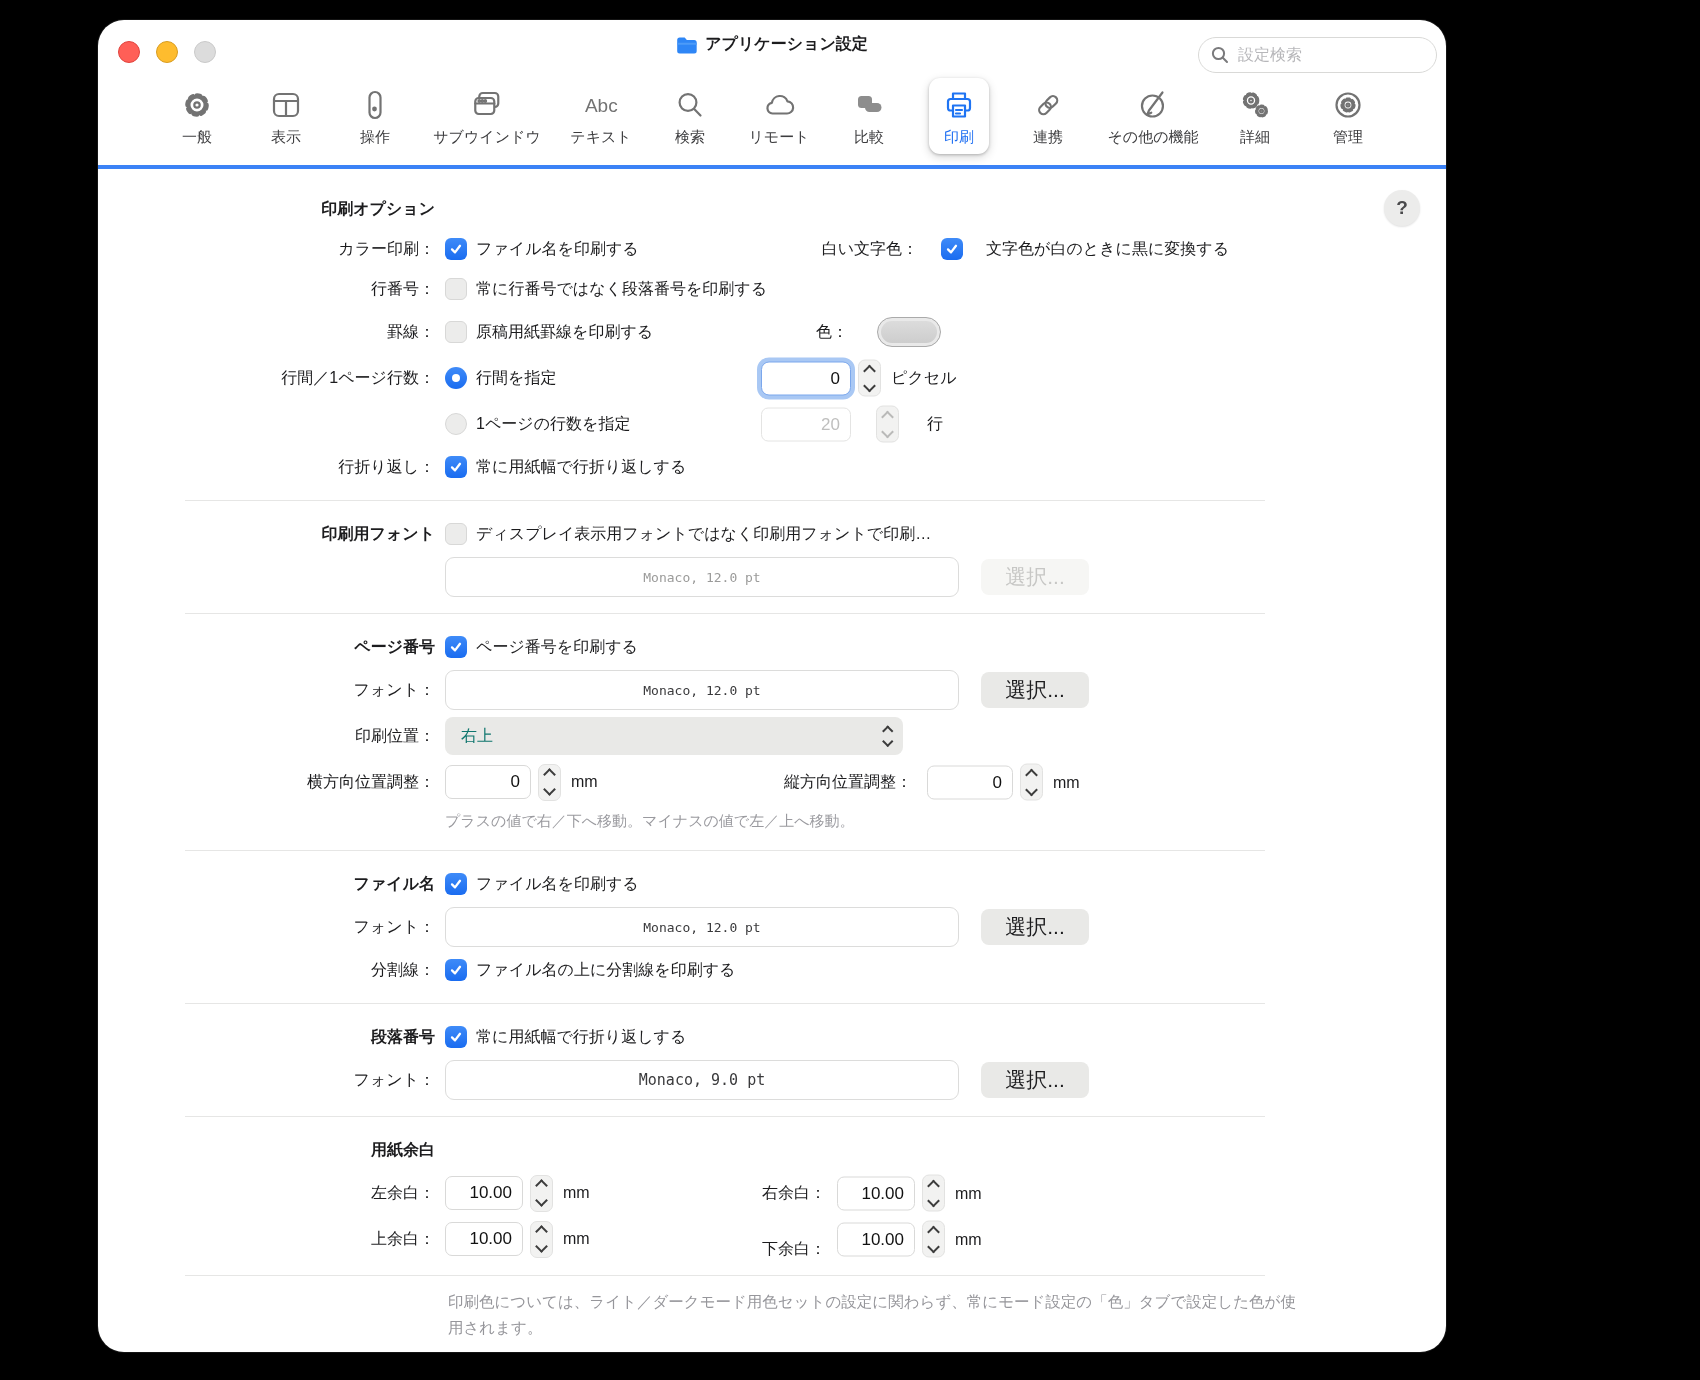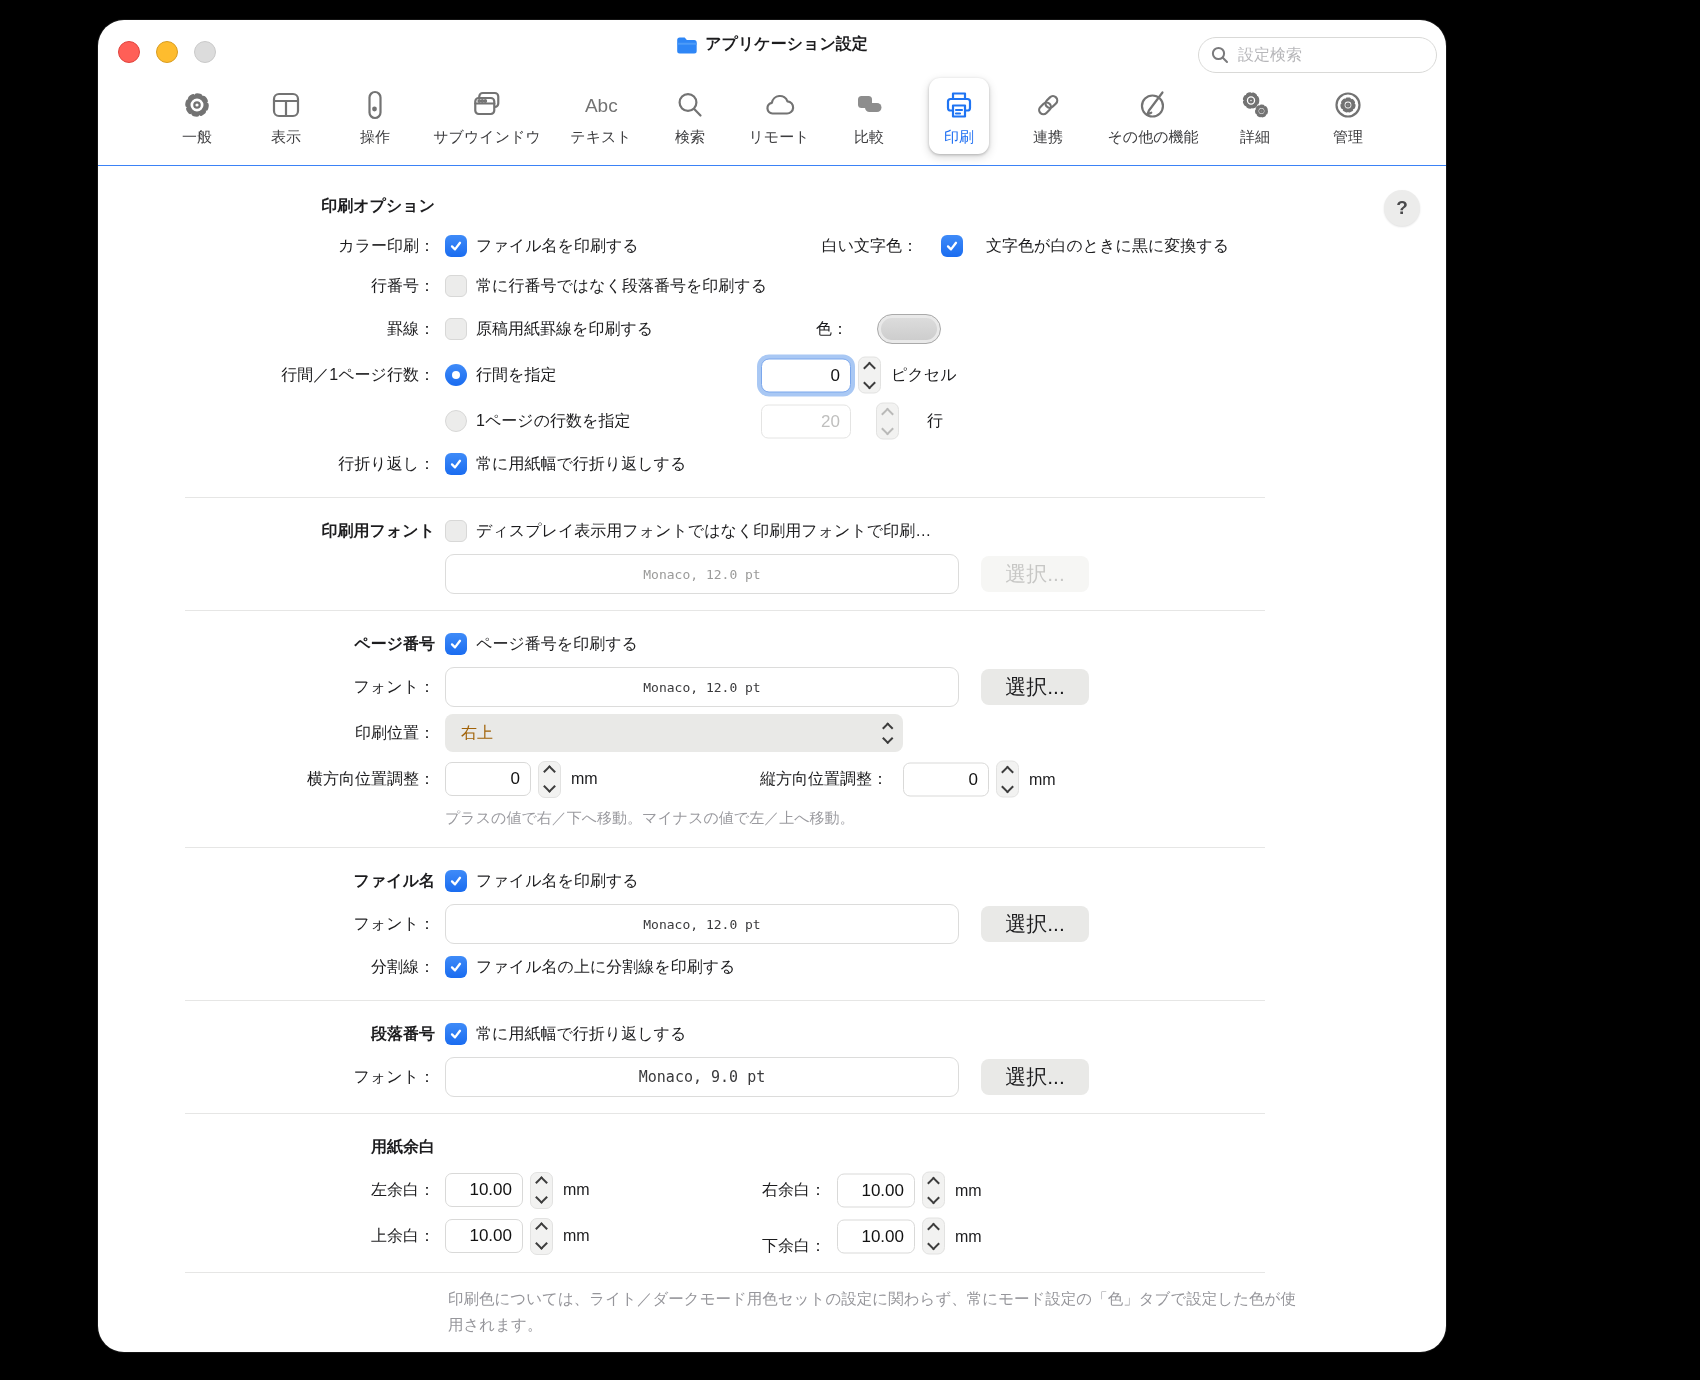--- a/index.html
+++ b/index.html
@@ -1,21 +1,21 @@
 <!DOCTYPE html>
 <html><head>
 <meta charset="utf-8">
 <style>
   html,body{margin:0;padding:0;}
   body{width:1700px;height:1380px;background:#000;position:relative;overflow:hidden;
        font-family:"Liberation Sans","DejaVu Sans",sans-serif;color:#1c1c1e;}
   .window{position:absolute;left:98px;top:20px;width:1348px;height:1332px;background:#fff;
           border-radius:26px;box-shadow:0 0 0 1px rgba(255,255,255,.08);overflow:hidden;}
   
-  .header{position:relative;height:145px;border-bottom:1px solid #3b82f6;}
+  .header{position:relative;height:145px;border-bottom:4px solid #3b82f6;}
   .traffic{position:absolute;left:20px;top:21px;display:flex;gap:16px;}
   .light{width:20px;height:20px;border-radius:50%;}
   .light.red{background:#ff5f57;border:1px solid #e0443e;}
   .light.yellow{background:#febc2e;border:1px solid #d89c21;}
   .light.gray{background:#dcdcdc;border:1px solid #c9c9c9;}
   .titlebox{position:absolute;left:50%;top:14px;transform:translateX(-50%);display:flex;align-items:center;gap:8px;
             font-weight:bold;font-size:16px;white-space:nowrap;}
   .searchfield{position:absolute;left:1100px;top:17px;width:239px;height:36px;border:1px solid #d9d9d7;background:#fff;
                border-radius:18px;display:flex;align-items:center;padding:0 12px;box-sizing:border-box;gap:7px;}
   .searchfield input{border:none;outline:none;flex:1;font-size:16px;background:transparent;color:#333;
@@ -64,21 +64,21 @@
   
   .fontfield{width:514px;height:40px;border:1px solid #dcdcdb;border-radius:9px;background:#fff;display:flex;
              align-items:center;justify-content:center;font-family:"DejaVu Sans Mono","Liberation Mono",monospace;
              font-size:13px;color:#3a3a3c;box-sizing:border-box;}
   .fontfield.dim{color:#9b9b9a;}
   .fontfield.small{font-size:15px;}
   .btn{min-width:108px;height:36px;border:none;border-radius:8px;background:#e9e9e7;font-size:21px;color:#1c1c1e;
        display:flex;align-items:center;justify-content:center;font-family:Liberation Sans, sans-serif;}
   .btn.disabled{background:#f6f6f4;color:#c7c7c5;}
   .dropdown{width:458px;height:38px;background:#e9e9e7;border-radius:8px;display:flex;align-items:center;
-            padding:0 12px 0 16px;box-sizing:border-box;font-size:16px;color:#a16207;}
+            padding:0 12px 0 16px;box-sizing:border-box;font-size:16px;color:#0f766e;}
   .dropdown .dchv{margin-left:auto;display:flex;flex-direction:column;gap:4px;align-items:center;}
   .dropdown .chv{width:5.5px;height:5.5px;border-width:2px;}
   .colorwell{width:64px;height:30px;border-radius:15px;background:linear-gradient(#dedede,#cbcbcb);
              border:1px solid #aaa;box-shadow:inset 0 0 0 3px #e9e9e9;box-sizing:border-box;}
   .hint{color:#9a9a9f;font-size:15px;margin-left:347px;}
   .footer{color:#96969b;font-size:15.5px;line-height:1.65;margin:6px 0 0 350px;width:850px;}
   .helpbtn{position:absolute;left:1286px;top:170px;width:36px;height:36px;border-radius:50%;background:#ececeb;
            display:flex;align-items:center;justify-content:center;font-size:19px;color:#4a4a4c;font-weight:bold;
            box-shadow:0 1px 2px rgba(0,0,0,.12);}
 </style>
@@ -409,21 +409,21 @@
     <div class="row tall">
       <span class="lbl">横方向位置調整：</span>
       <span class="ctrl" style="gap:7px;">
         <input class="num" style="width: 86px;" value="0">
         <span class="stepper">
             <span class="chv up"></span>
             <span class="chv dn"></span>
           </span>
         <span class="unit">mm</span>
       </span>
-      <span class="rgroup" style="left:560px;gap:7px;justify-content:center;">
+      <span class="rgroup" style="left:584px;gap:7px;justify-content:center;">
         <span class="rlbl" style="width:230px;">縦方向位置調整：</span>
         <input class="num" style="width: 86px; margin-left: 8px;" value="0">
         <span class="stepper">
             <span class="chv up"></span>
             <span class="chv dn"></span>
           </span>
         <span class="unit">mm</span>
       </span>
     </div>
     <div class="row" style="min-height:32px;">

